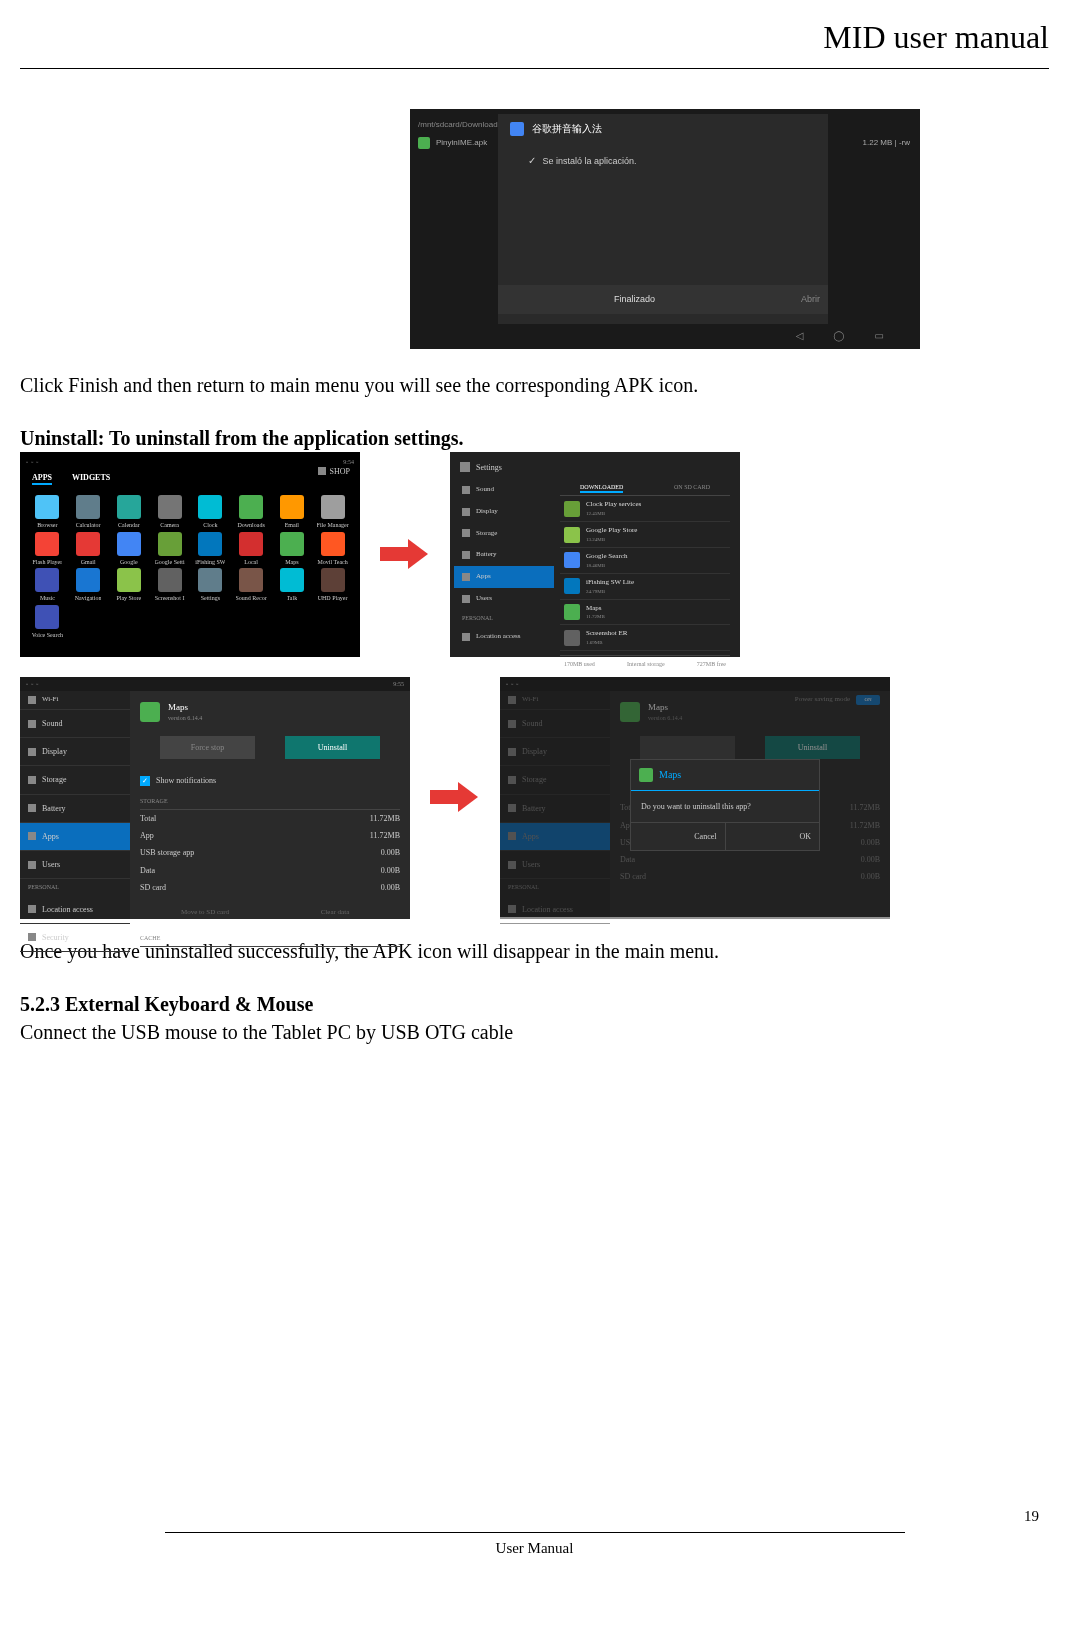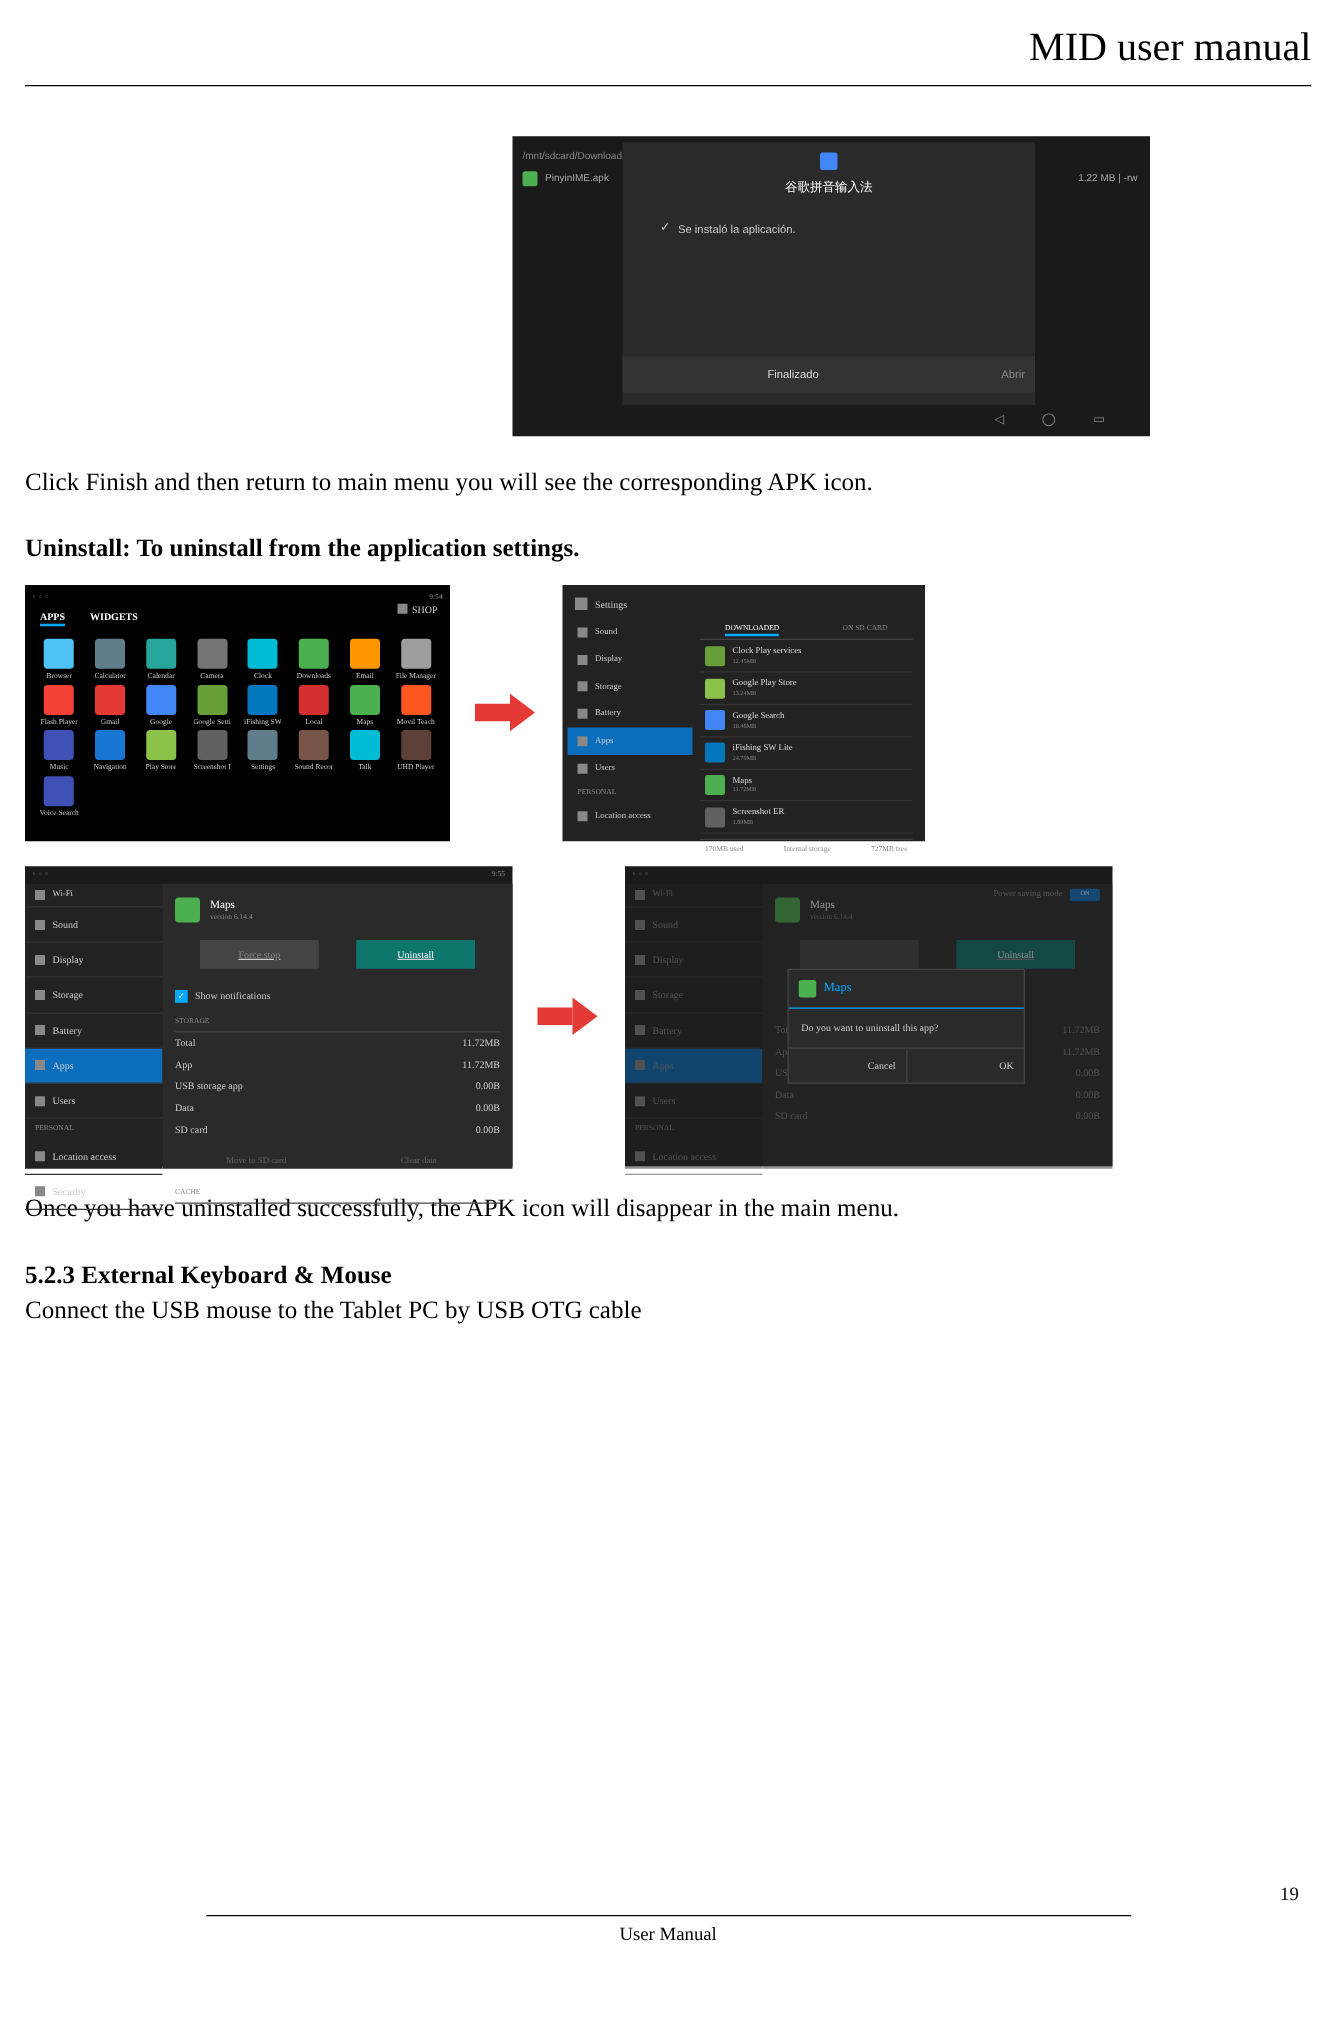--- a/index.html
+++ b/index.html
@@ -85,21 +85,20 @@
       left: 88px;
       width: 330px;
       height: 210px;
       background: #2a2a2a;
     }
     .screenshot-top .dialog-header {
       display: flex;
       align-items: center;
       gap: 8px;
       padding: 8px 12px;
-      flex-direction: column;
     }
     .screenshot-top .dialog-icon {
       width: 14px;
       height: 14px;
       background: #4285f4;
       border-radius: 2px;
     }
     .screenshot-top .dialog-title {
       font-size: 10px;
       color: #fff;
@@ -140,21 +139,20 @@
       right: 30px;
       display: flex;
       gap: 30px;
       padding: 6px;
     }
     .body-text {
       margin-bottom: 25px;
     }
     .bold-heading {
       font-weight: bold;
-      margin-bottom: 15px;
     }
     .settings-icon-inline {
       display: inline-block;
       width: 16px;
       height: 16px;
       background: #333;
       vertical-align: middle;
       position: relative;
     }
     .settings-icon-inline::after {
@@ -423,21 +421,20 @@
       color: #fff;
     }
     .detail-app-version {
       font-size: 6px;
       color: #888;
     }
     .detail-buttons {
       display: flex;
       gap: 30px;
       padding: 10px 20px;
-      text-decoration: underline;
     }
     .detail-btn {
       flex: 1;
       text-align: center;
       padding: 6px;
       background: #444;
       font-size: 8px;
       color: #888;
     }
     .detail-btn.uninstall {

